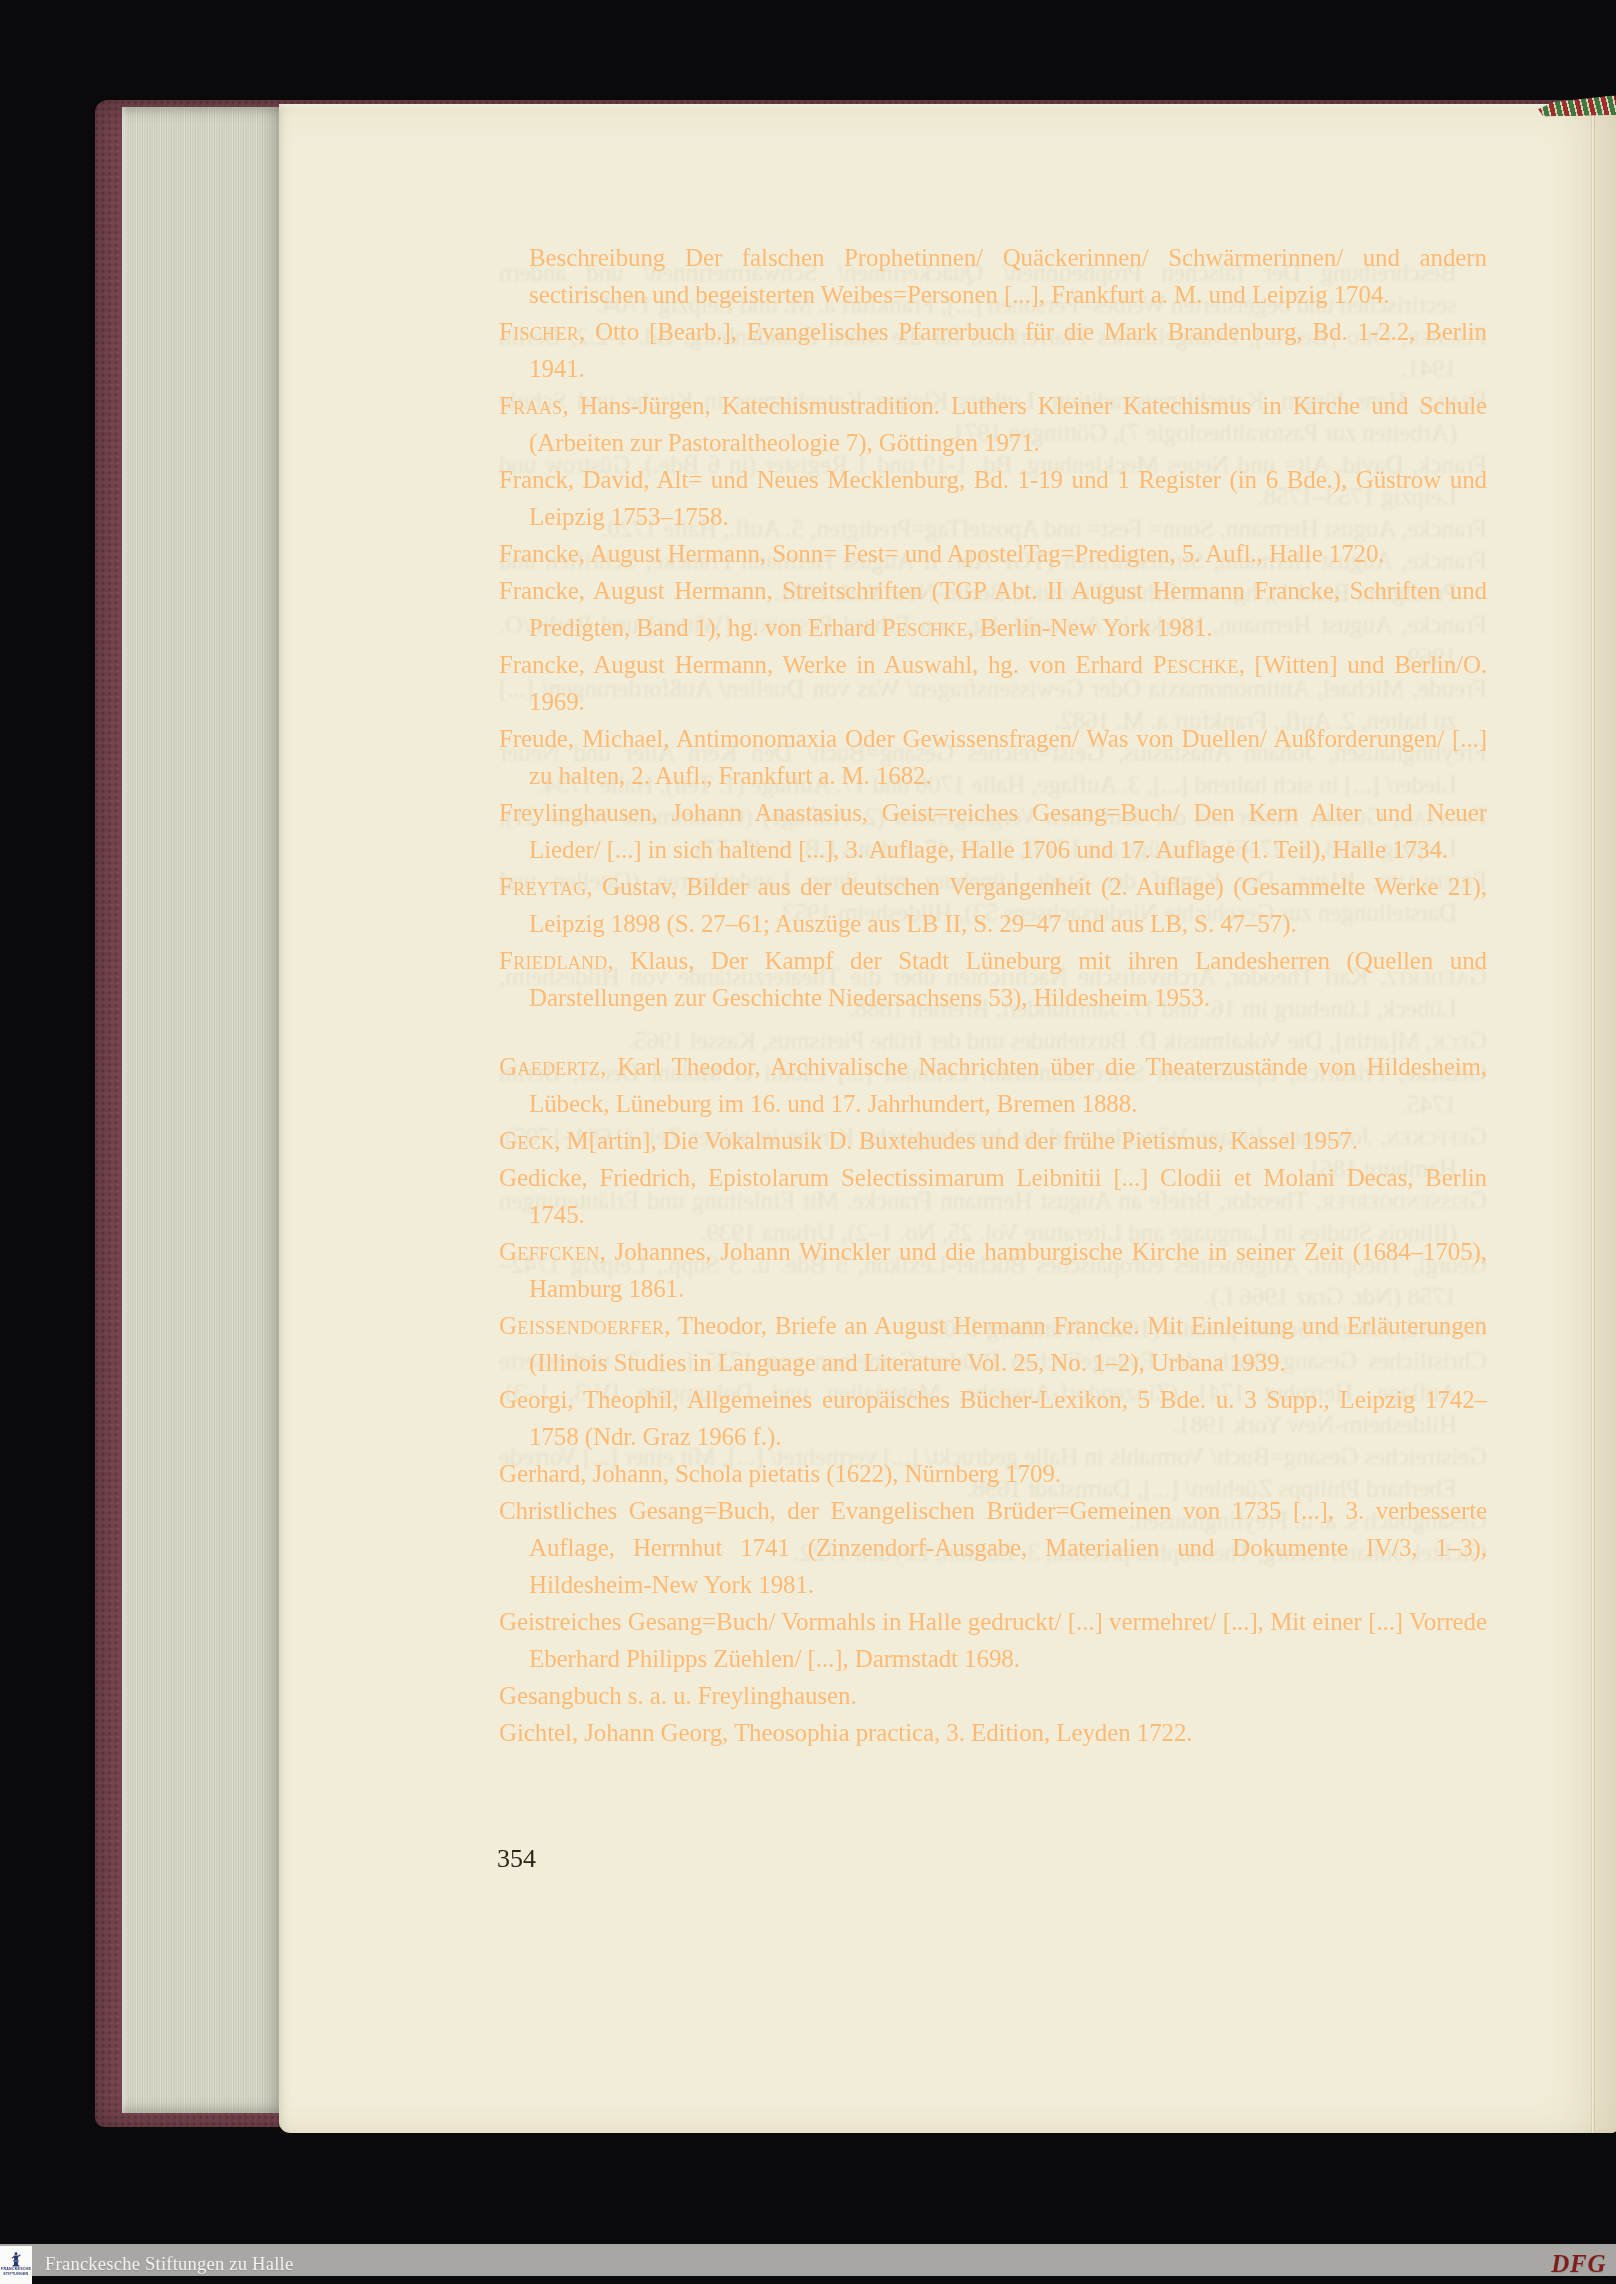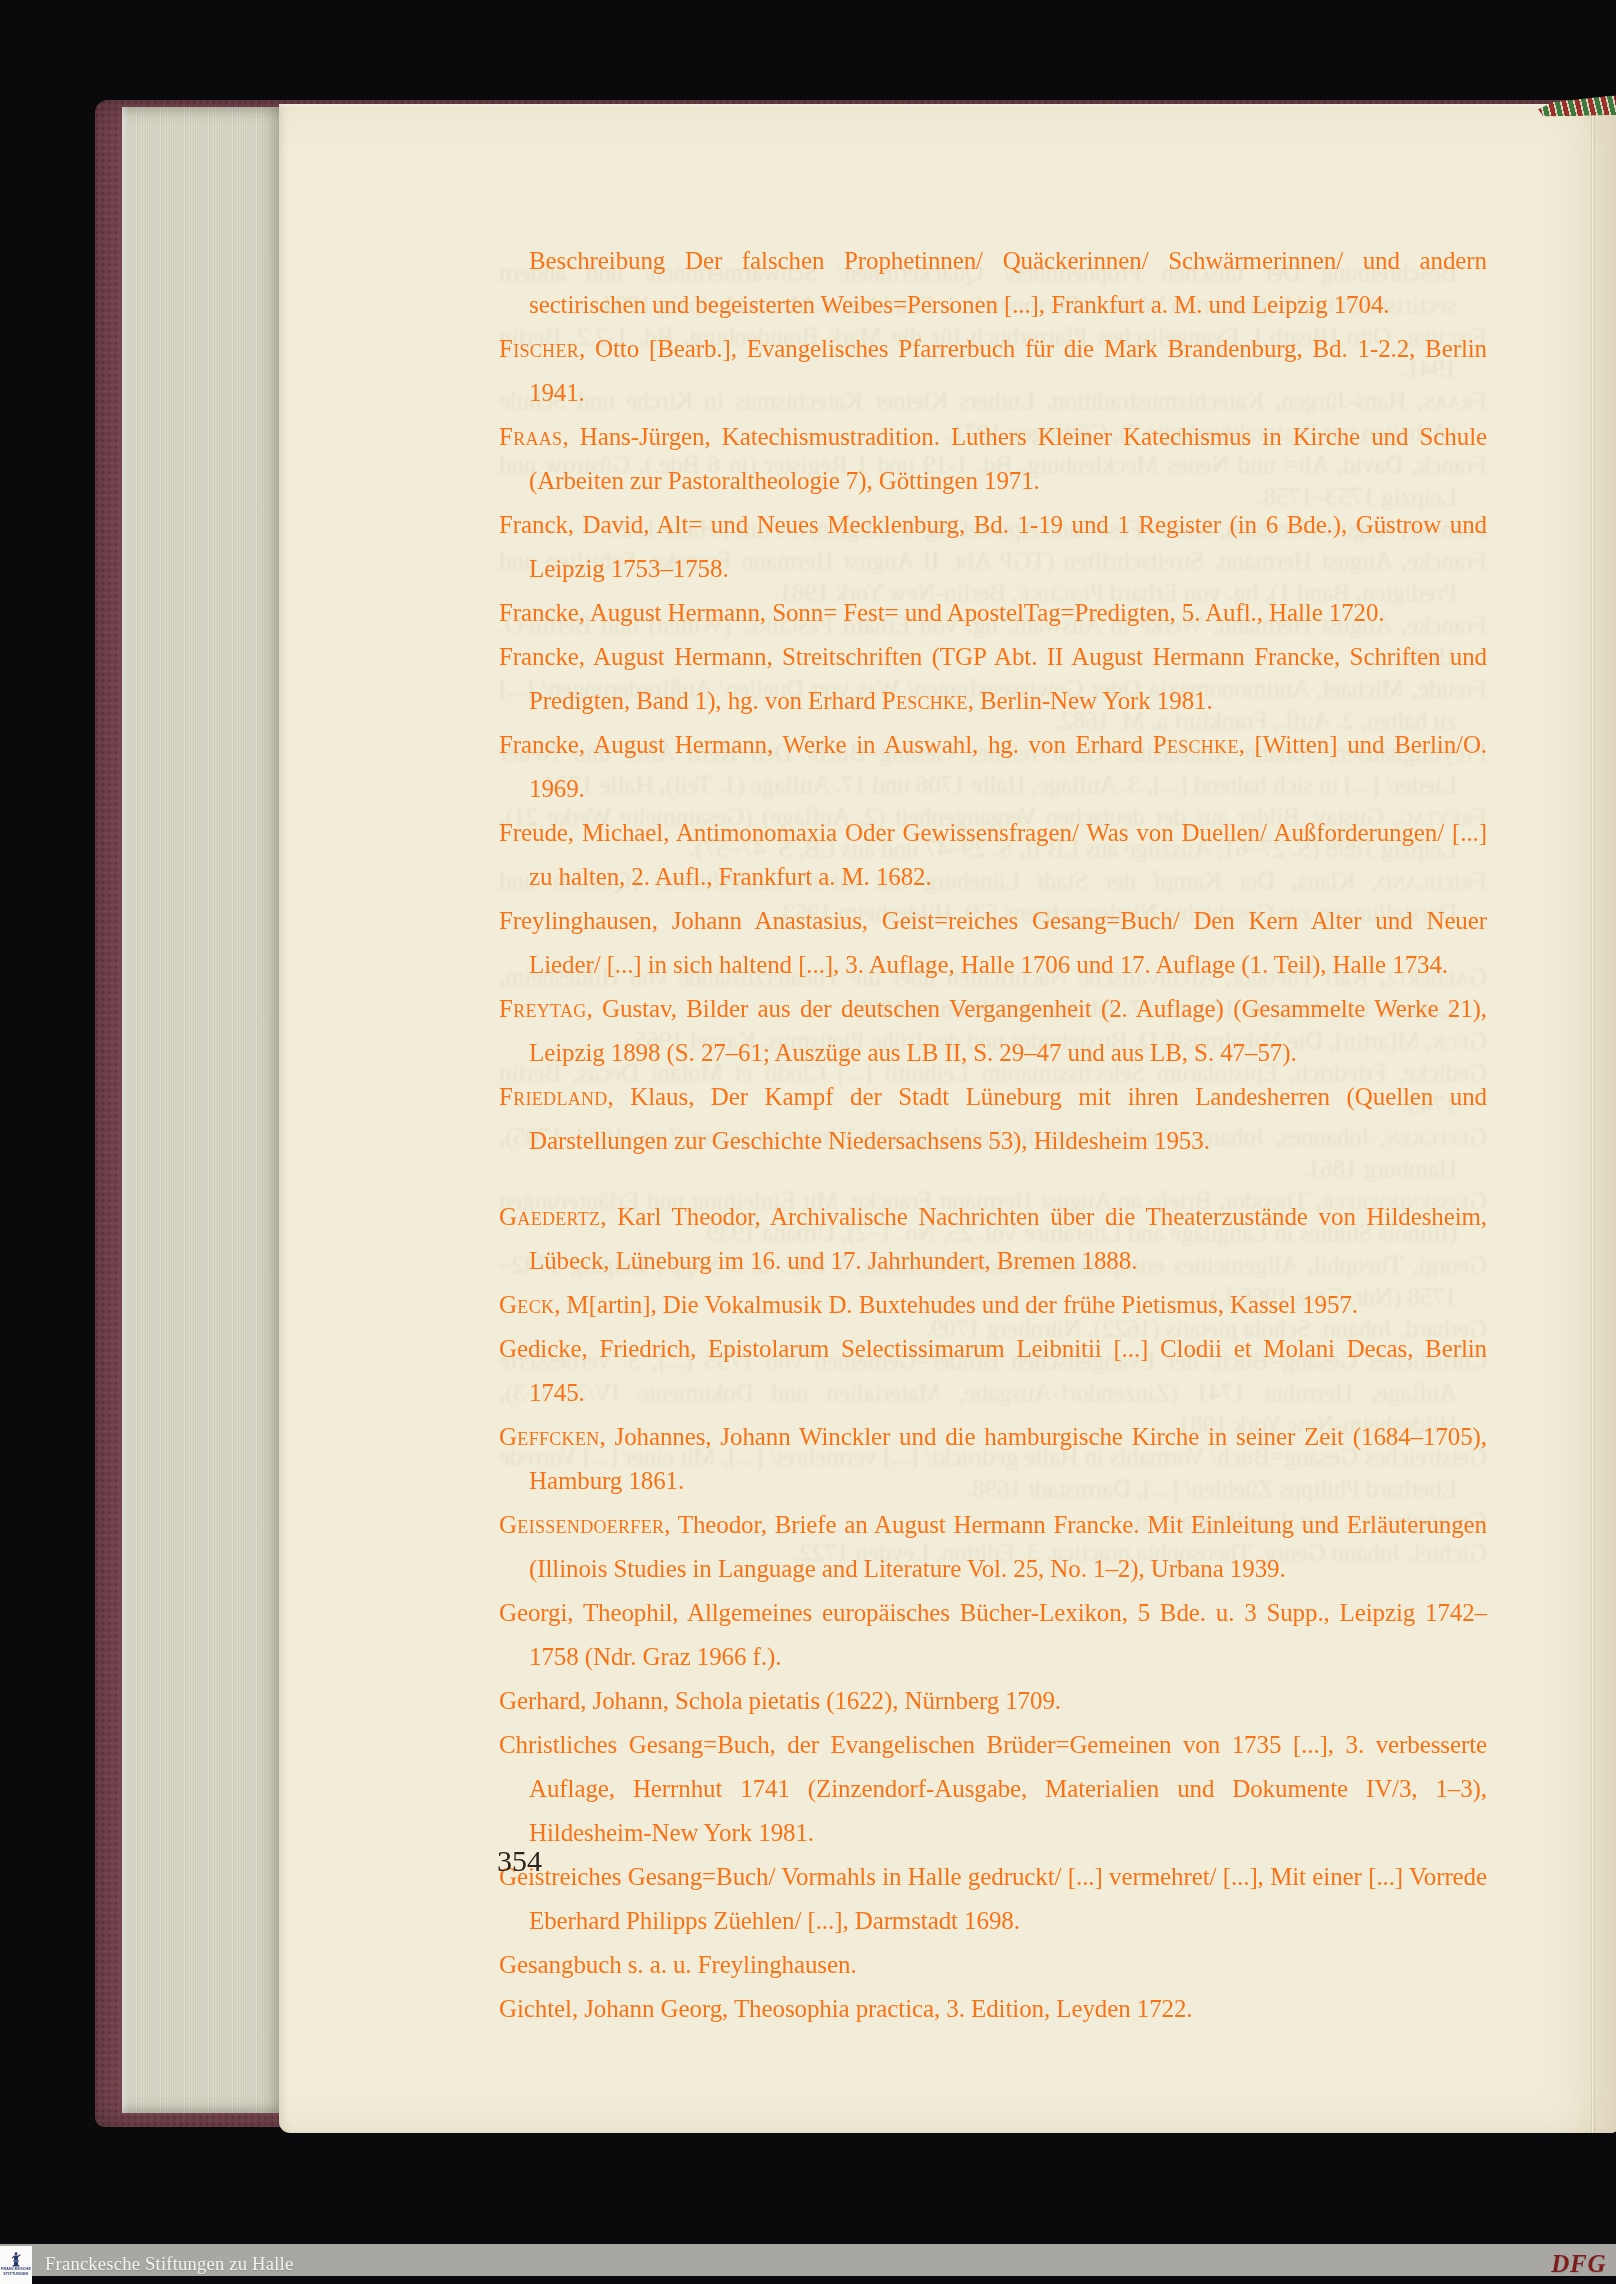--- a/index.html
+++ b/index.html
@@ -63,22 +63,22 @@
       #9c2f27 0 4.8px, #d8d0c0 4.8px 6.5px, #3e7a3c 6.5px 11.3px, #d8d0c0 11.3px 13px);
     clip-path: polygon(0 62%, 20% 28%, 100% 0, 100% 100%, 7% 100%);
     transform: rotate(-1.2deg);
   }
   
   .text-block {
     position: absolute;
     left: 499px; top: 239px;
     width: 988px;
     font-size: 25px;
-    line-height: 44px;
-    color: #f97316;
+    line-height: 37px;
+    color: #fdba74;
     text-align: justify;
     letter-spacing: -0.1px;
   }
   .text-block p.entry { margin: 0; }
   .text-block p.entry.full    { padding-left: 30px; }
   .text-block p.entry.hanging { padding-left: 30px; text-indent: -30px; }
   .text-block p.entry.section-start { margin-top: 32px; }
   .sc { font-variant: small-caps; letter-spacing: 0.3px; margin-top: 13px; }
   .bleedthrough {
     position: absolute;
@@ -94,21 +94,21 @@
     opacity: 0.085;
     pointer-events: none;
   }
   .bleedthrough p.entry { margin: 0; }
   .bleedthrough p.entry.full    { padding-left: 30px; }
   .bleedthrough p.entry.hanging { padding-left: 30px; text-indent: -30px; }
   .bleedthrough p.entry.section-start { margin-top: 32px; }
   .page-number {
     position: absolute;
     left: 497px; top: 1844px;
-    font-size: 30px;
+    font-size: 26px;
     color: #2b2319;
   }
   
   .footer-bar {
     position: absolute;
     left: 0; top: 2244px;
     width: 1616px; height: 32px;
     background: #a8a7a4;
   }
   .logo-box {

